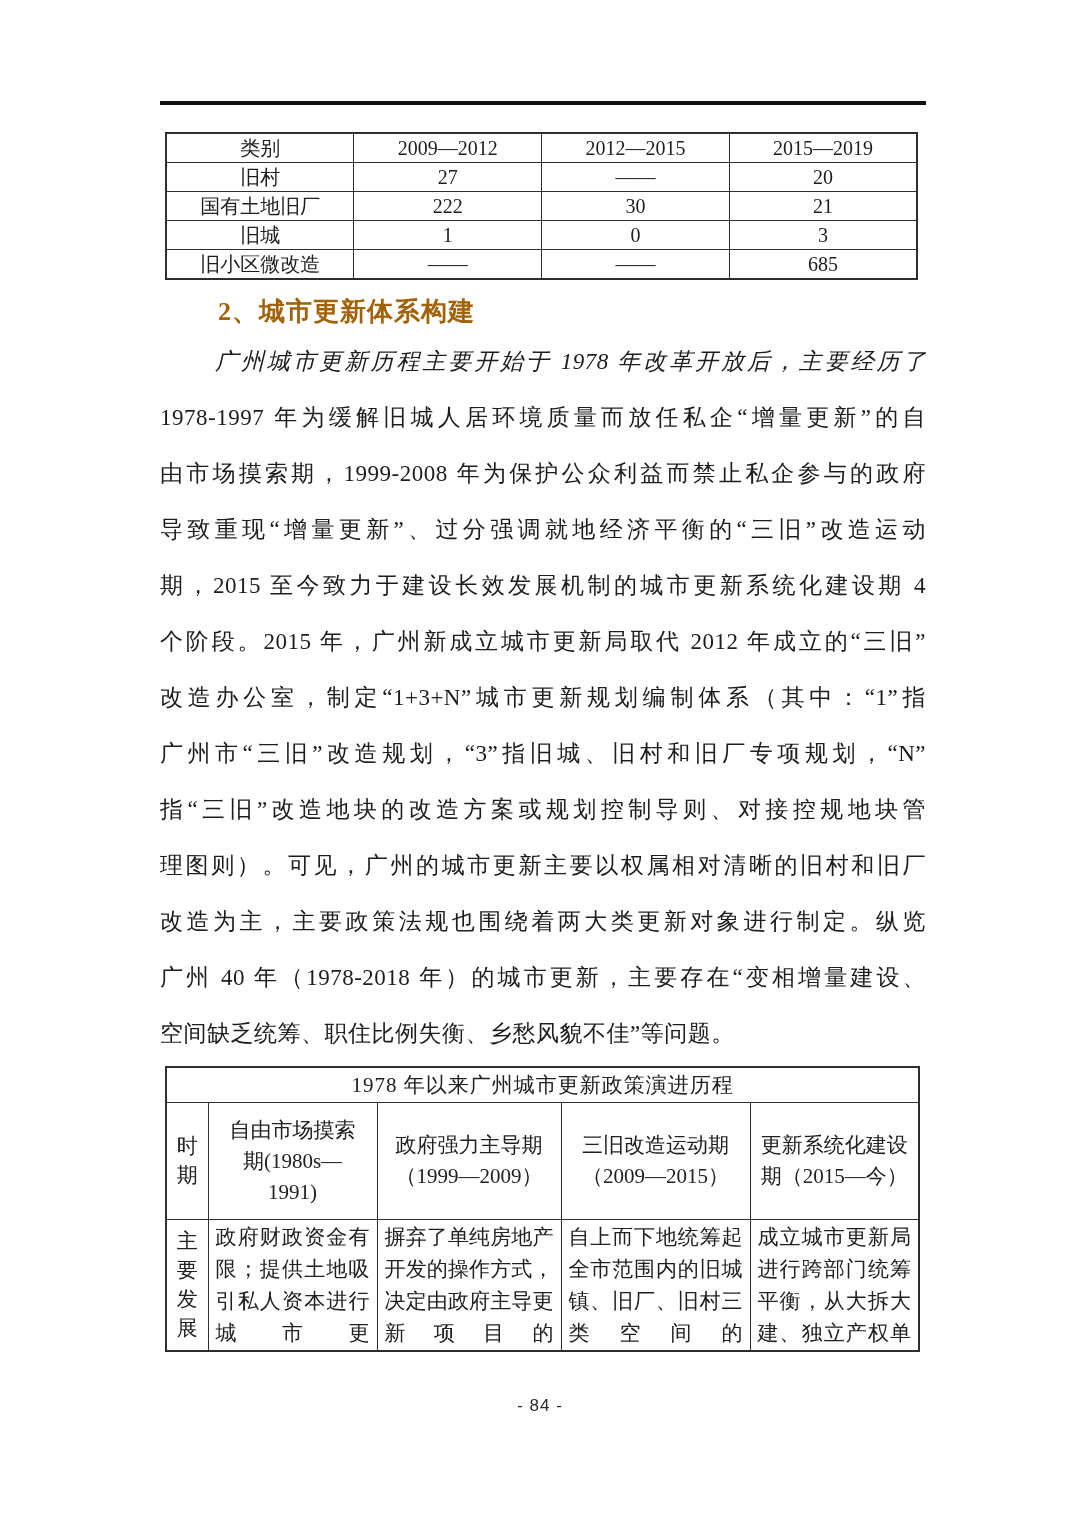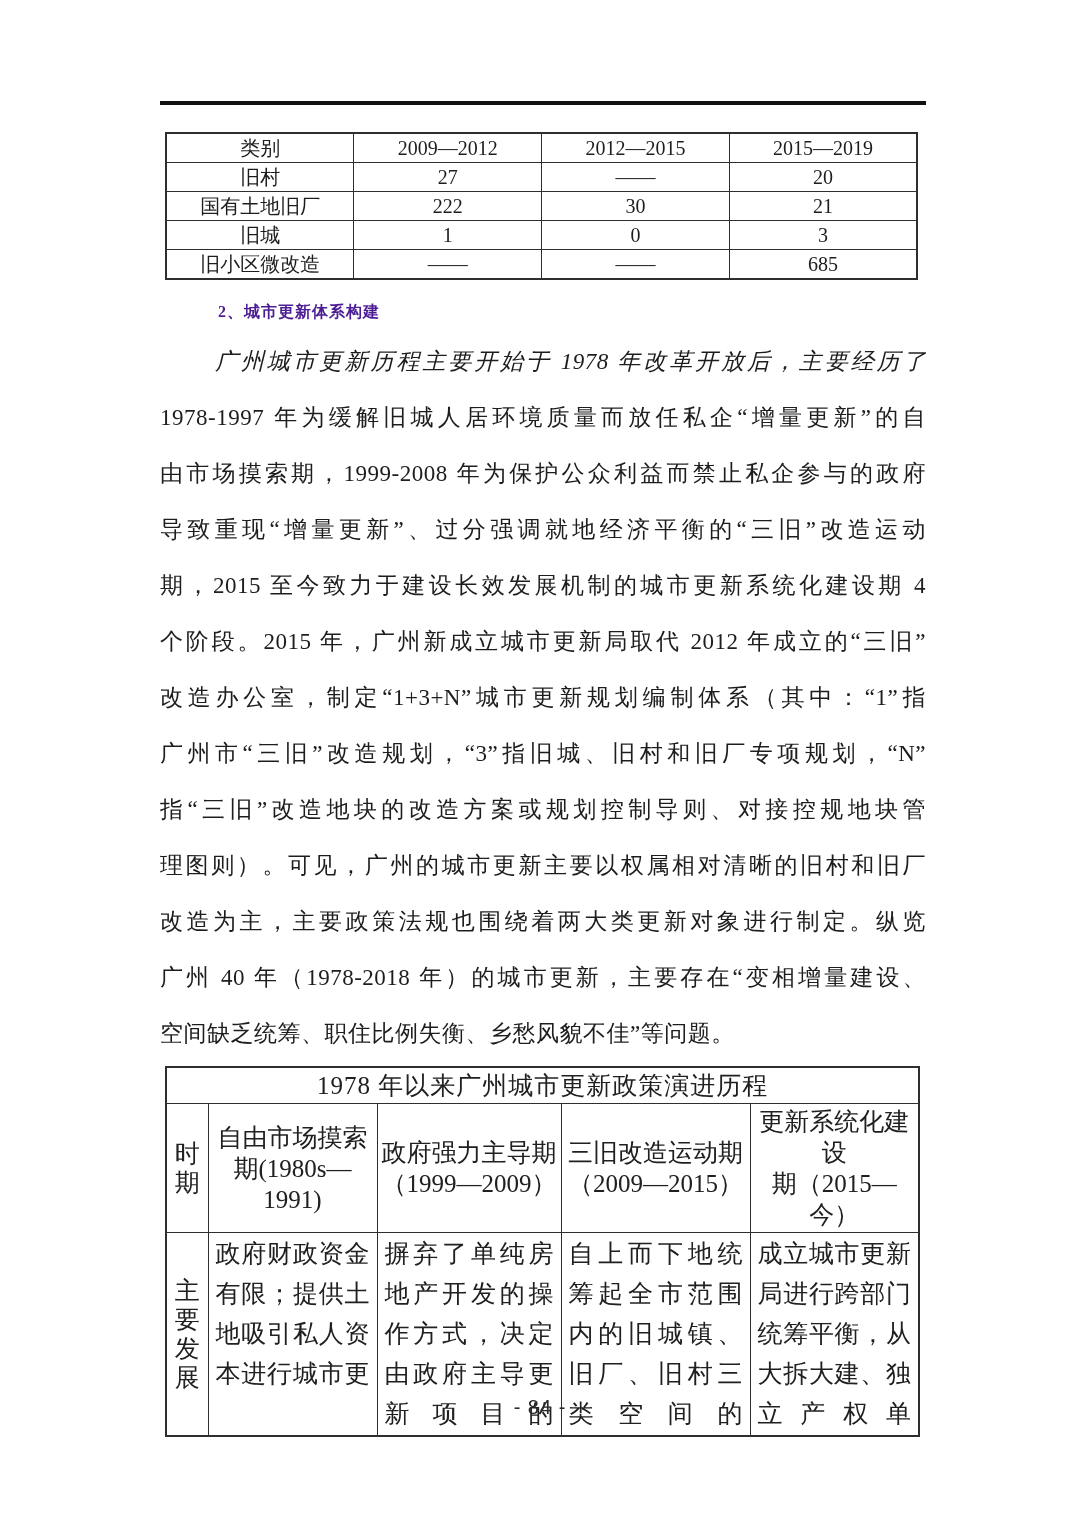--- a/index.html
+++ b/index.html
@@ -17,59 +17,59 @@
     width:753px;margin:27px 0 0 5px;
     border:2px solid #2e2e2e;
   }
   table.t1 td{
     border:1px solid #2e2e2e;height:28px;padding:0 2px;
     text-align:center;vertical-align:middle;font-size:20px;line-height:1.1;
   }
 
   
   .heading{
-    margin:15px 0 0 58px;font-size:16px;font-weight:bold;
-    line-height:34px;letter-spacing:1px;color:#4c1d95;
+    margin:15px 0 0 58px;font-size:26px;font-weight:bold;
+    line-height:34px;letter-spacing:1px;color:#a16207;
   }
 
   
   .bodytext{margin-top:5px;}
   .line{
     width:766px;height:56px;line-height:56px;font-size:23px;
     overflow:hidden;text-align:justify;text-align-last:justify;
     letter-spacing:0.5px;white-space:normal;
   }
   .line.first{text-indent:55px;font-style:italic;}
   .line.last{text-align-last:left;}
 
   
   table.t2{
     border-collapse:collapse;table-layout:fixed;
     width:753px;margin:4px 0 0 5px;
     border:2px solid #2e2e2e;
   }
-  table.t2 td{border:1px solid #2e2e2e;font-size:25px;color:#202020;}
+  table.t2 td{border:1px solid #2e2e2e;font-size:21px;color:#202020;}
   .t2-title{height:32px;text-align:center;vertical-align:middle;letter-spacing:1px;}
   .t2-period{
     height:112px;text-align:center;vertical-align:middle;
     white-space:pre-line;line-height:31px;padding:2px 4px;overflow:hidden;
   }
   .t2-rowlabel{
     text-align:center;vertical-align:middle;white-space:pre-line;
     line-height:29px;padding:2px 0;overflow:hidden;
   }
   .t2-dev{
-    height:113px;vertical-align:top;white-space:pre-line;line-height:40px;
+    height:113px;vertical-align:top;white-space:pre-line;line-height:32px;
     padding:1px 7px;text-align:justify;text-align-last:justify;overflow:hidden;
   }
 
   
   .footer{
     position:absolute;left:0;top:1396px;width:1080px;
-    text-align:center;font-size:20px;color:#2a2a2a;letter-spacing:1px;
+    text-align:center;font-size:17px;color:#2a2a2a;letter-spacing:1px;
     font-family:"Liberation Sans","DejaVu Sans",sans-serif;
   }
 </style>
 </head>
 <body>
 
 <div class="content">
 
   <div class="top-rule"></div>
 

